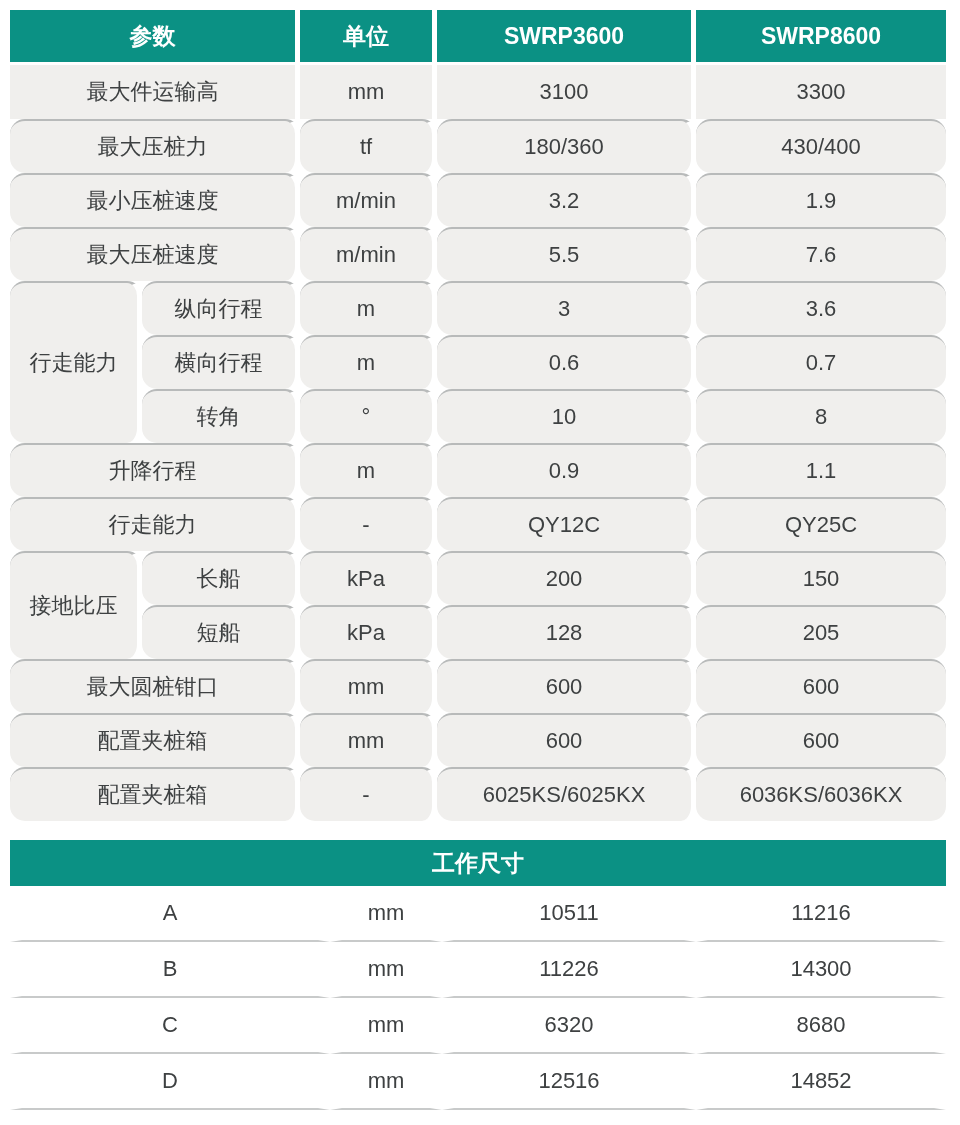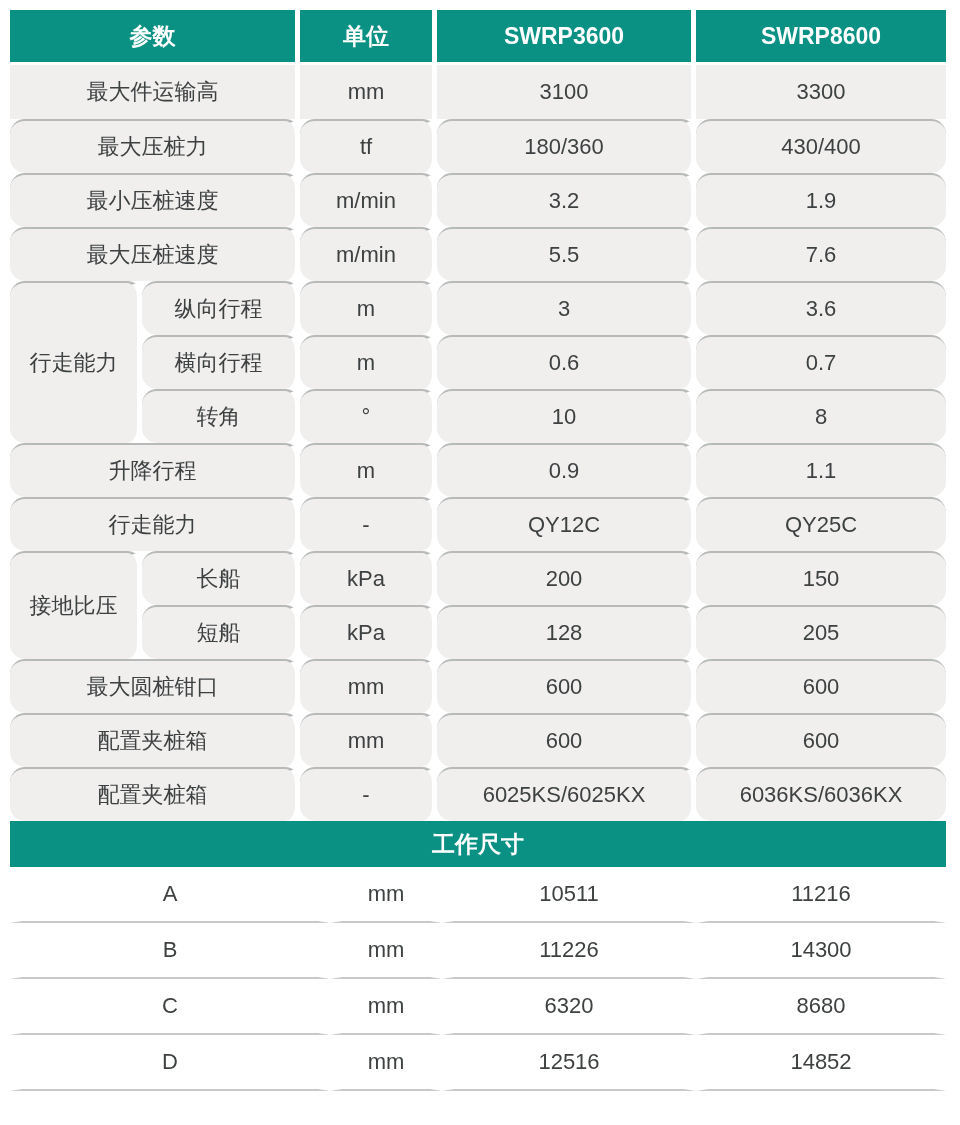--- a/index.html
+++ b/index.html
@@ -50,21 +50,21 @@
     vertical-align: middle;
     height: 54px;
     border-right: 5px solid #FFFFFF;
   }
   .spec td.cell-last { border-right: none; }
   .spec tr.sep > td { border-top: 2px solid var(--separator); border-radius: 15px; }
   
   .section-bar {
     width: 936px;
     height: 46px;
-    margin-top: 0;
+    margin-top: 19px;
     background: var(--accent);
     color: var(--header_text);
     font-size: 23px;
     font-weight: 700;
     display: flex;
     align-items: center;
     justify-content: center;
   }
   
   .dims td {

